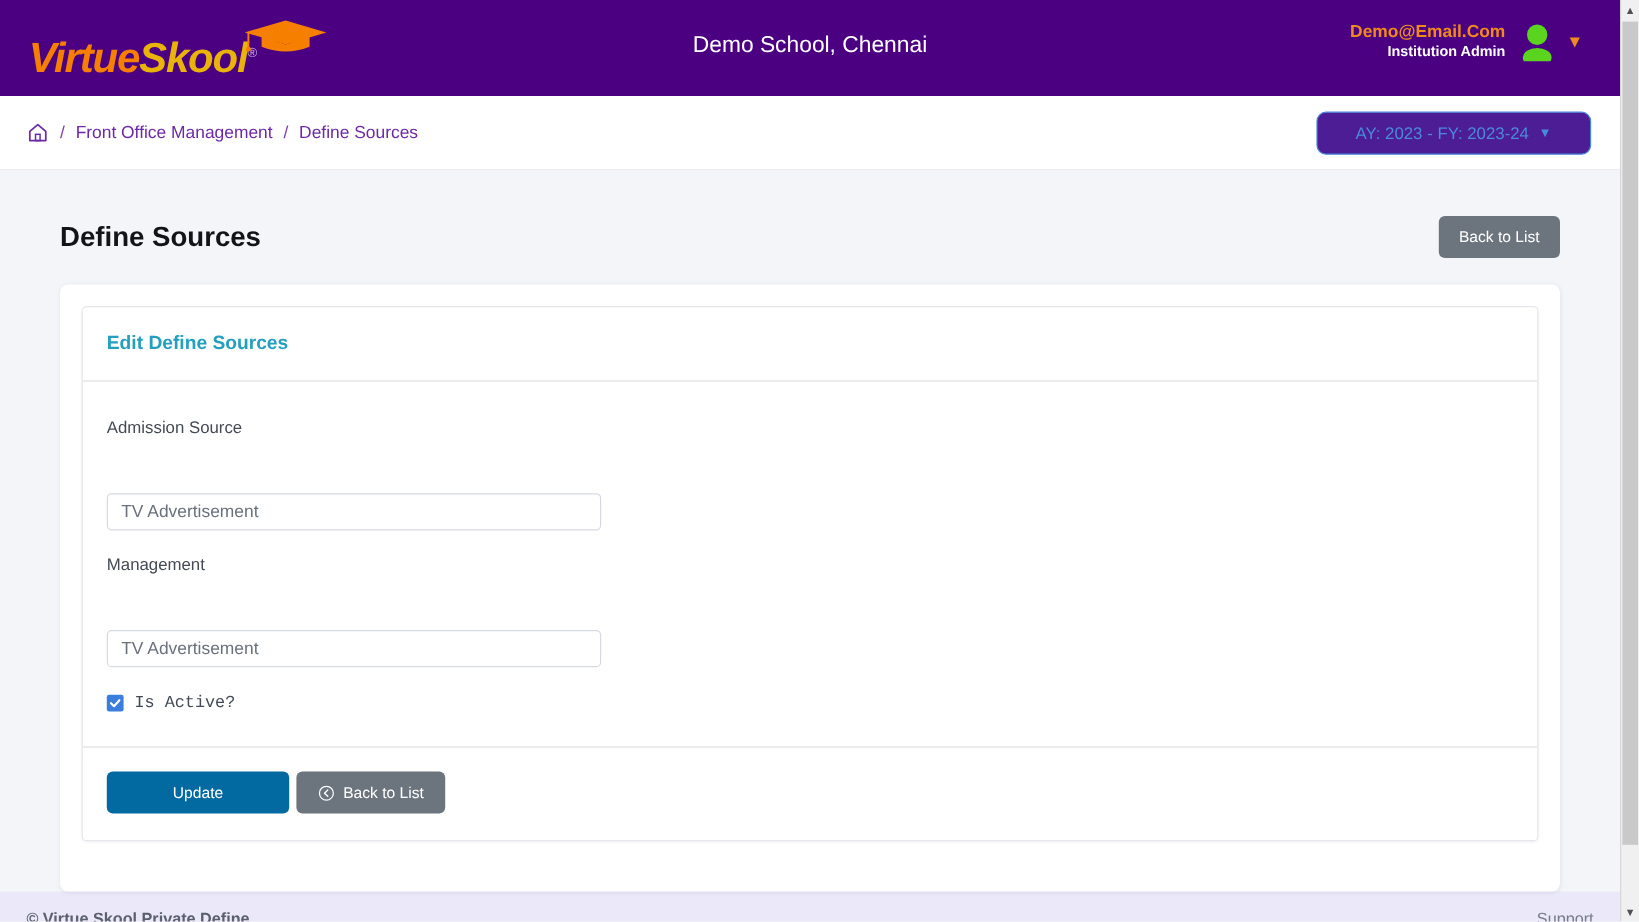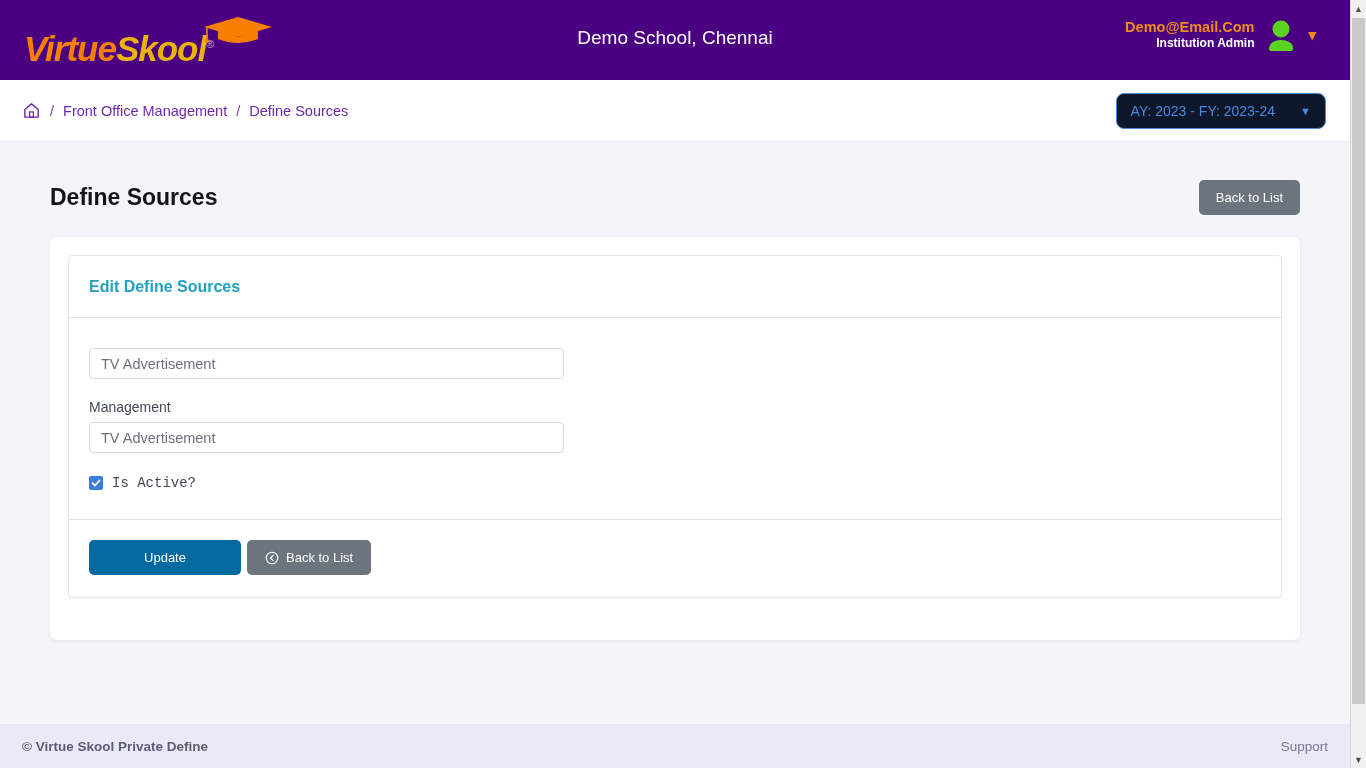--- a/index.html
+++ b/index.html
@@ -73,23 +73,23 @@
     border-bottom: 1px solid #eceaf3;
   }
   .crumbs { display: flex; align-items: center; gap: 9px; font-size: 14.5px; }
   .home-ico { display: flex; align-items: center; }
   .crumb-sep { color: #7a3fa8; }
   .crumb-link { color: #6d28a8; text-decoration: none; }
   .crumb-current { color: #6d28a8; }
   .ay-select {
     margin-left: auto;
     border: 1px solid #4b89dc; border-radius: 8px;
-    color: #4b89dc; background: #0f172a;
-    font-size: 14px; padding: 9px 14px;
-    display: flex; align-items: center; gap: 25px;
+    color: #4b89dc; background: #4c1d95;
+    font-size: 14px; padding: 9px 32px;
+    display: flex; align-items: center; gap: 8px;
     cursor: pointer; white-space: nowrap;
   }
   .ay-chev { font-size: 11px; }
 
   
   .content { flex: 1 1 auto; padding: 0 50px; position: relative; }
   .page-head {
     display: flex; align-items: center;
     padding-top: 38px; padding-bottom: 22px;
   }
@@ -115,26 +115,27 @@
   }
   .inner-head {
     padding: 22px 22px 21px 20px;
     border-bottom: 1px solid #dfe0e4;
   }
   .inner-head-title { color: #22a0bd; font-size: 16px; font-weight: bold; }
   .inner-body { padding: 30px 20px 28px 20px; border-bottom: 1px solid #dfe0e4; }
   .field { margin-bottom: 20px; }
   .field-label { display: block; font-size: 14px; color: #434a54; margin-bottom: 7px; }
   .field-input {
-    width: 475px; height: 31px;
+    width: 412px; height: 31px;
     border: 1px solid #d6d9e0; border-radius: 4px;
     font-size: 14.5px; color: #6a717c;
     padding: 4px 11px;
     font-family: "Liberation Sans", sans-serif;
     background: #ffffff;
+    margin-top: 40px;
   }
   .checkrow { display: flex; align-items: center; gap: 9px; margin-top: 22px; font-family: Liberation Mono, monospace; }
   .checkbox {
     width: 14px; height: 14px; border-radius: 2px;
     background: #3b7ddd; display: flex;
     align-items: center; justify-content: center;
     cursor: pointer;
   }
   .check-label { font-size: 14px; color: #434a54; }
   .inner-foot { padding: 20px 20px 22px 20px; display: flex; gap: 6px; }
@@ -242,20 +243,21 @@
       <div class="outer-card">
         <div class="inner-card">
 
           <div class="inner-head">
             <div class="inner-head-title">Edit Define Sources</div>
           </div>
 
           <div class="inner-body">
 
             <div class="field">
+              <label class="field-label">Admission Source</label>
               <input class="field-input" type="text" value="TV Advertisement" style="">
             </div>
 
             <div class="field">
               <label class="field-label">Management</label>
               <input class="field-input" type="text" value="TV Advertisement" style="">
             </div>
 
             <div class="checkrow">
               <span class="checkbox">

